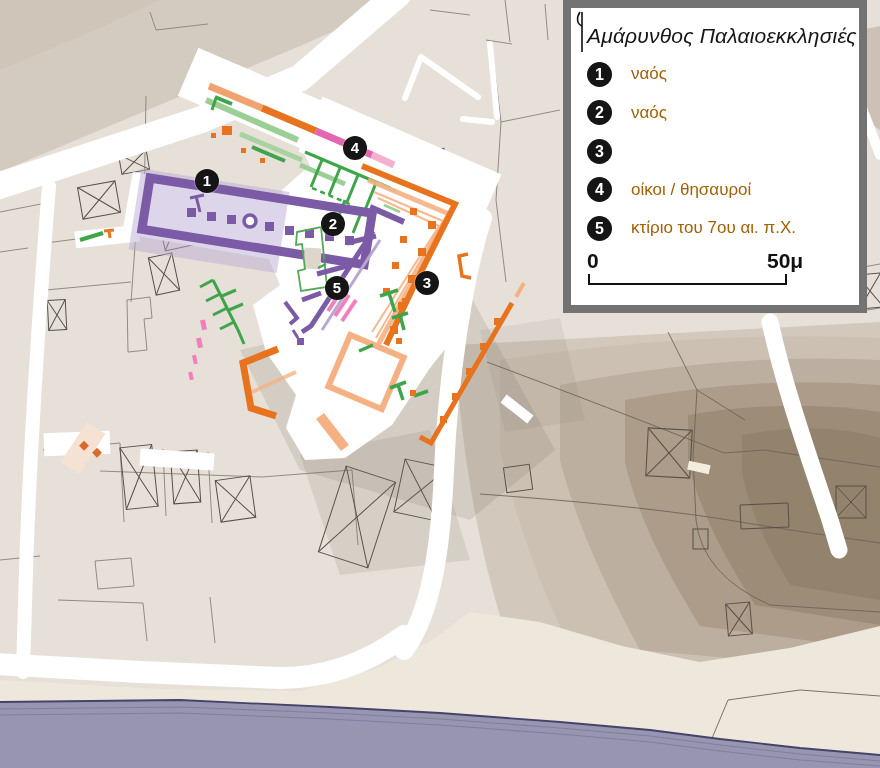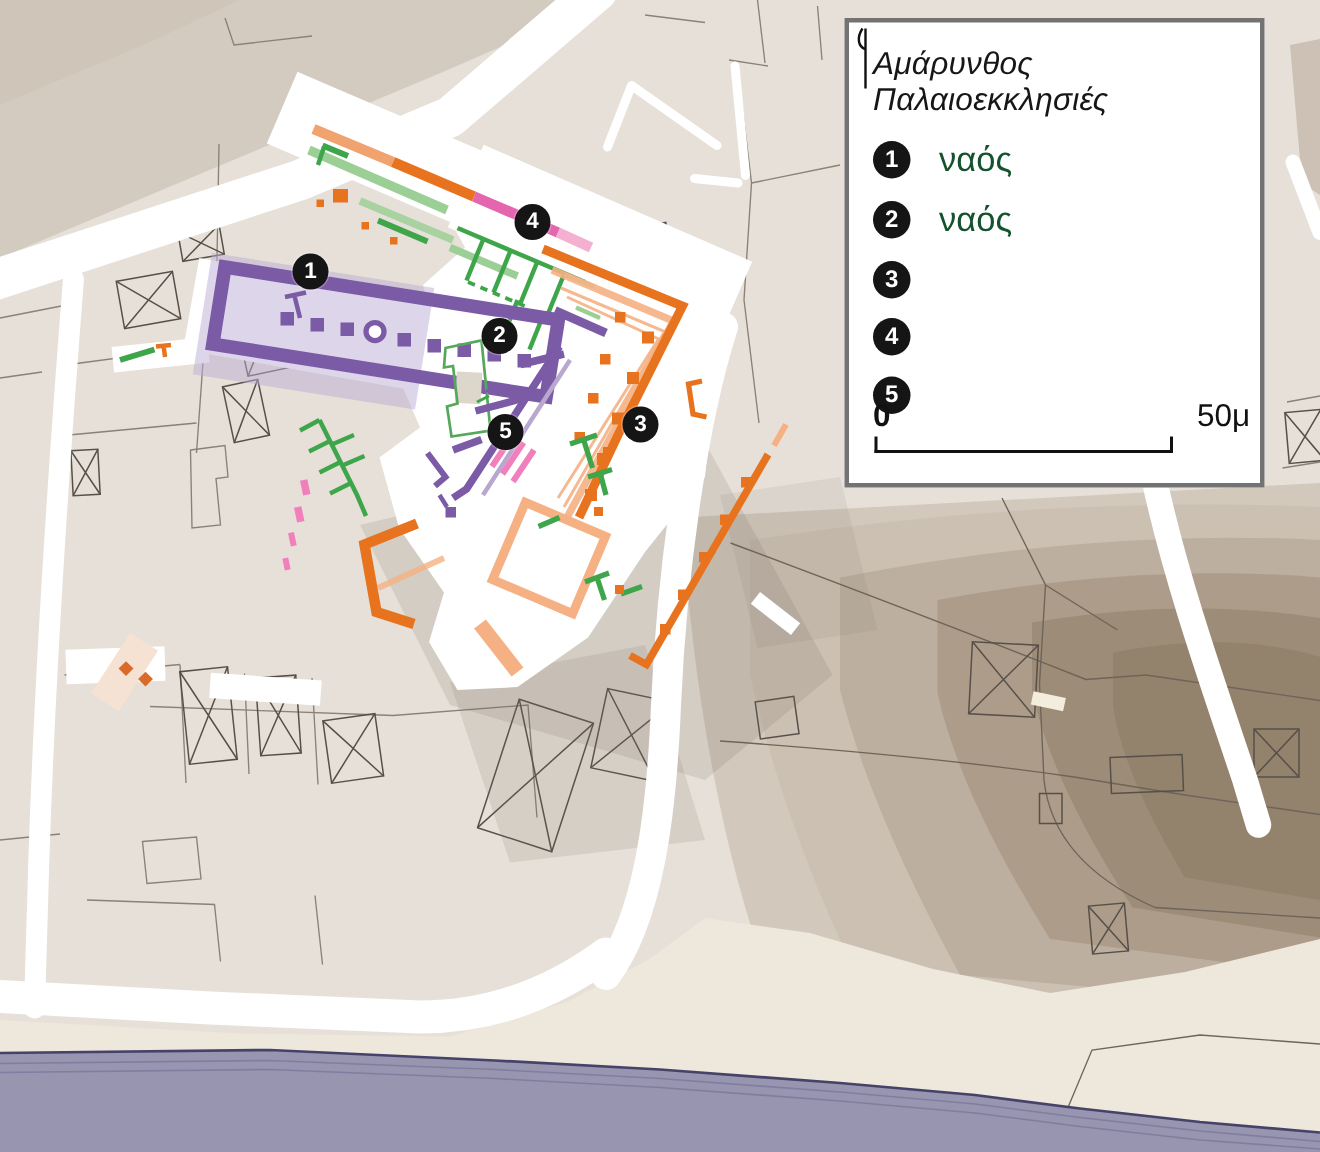--- a/index.html
+++ b/index.html
@@ -4,30 +4,30 @@
 <style>
   html,body{margin:0;padding:0;background:#fff;}
   #stage{position:relative;width:880px;height:768px;overflow:hidden;
          font-family:"Liberation Sans","DejaVu Sans",sans-serif;background:#E6E0D8;}
   #stage svg{display:block;position:absolute;left:0;top:0;}
   
   .map-badge{position:absolute;width:24px;height:24px;border-radius:50%;
              background:#151515;color:#fff;font-weight:bold;font-size:15px;
              line-height:24px;text-align:center;box-shadow:0 0 0 1px rgba(255,255,255,.25);}
   
-  .legend{position:absolute;left:563px;top:12px;width:280px;height:313px;
-          background:#fff;border:3px solid #737373;box-sizing:border-box;}
+  .legend{position:absolute;left:563px;top:0;width:304px;height:313px;
+          background:#fff;border:8px solid #737373;box-sizing:border-box;}
   .legend-title{font-style:italic;font-size:21px;color:#161616;margin:16px 0 6px 16px;letter-spacing:.2px;}
   .legend-item{display:flex;align-items:center;margin:13.5px 0 0 16px;}
   .legend-badge{flex:0 0 25px;width:25px;height:25px;border-radius:50%;background:#151515;
                 color:#fff;font-weight:bold;font-size:16px;line-height:25px;text-align:center;}
-  .legend-label{font-size:23px;color:#14532d;margin-left:19px;white-space:nowrap;}
+  .legend-label{font-size:17px;color:#a16207;margin-left:19px;white-space:nowrap;}
   .scale-row{position:absolute;left:14px;bottom:14px;width:268px;height:42px;}
   .scale-zero{position:absolute;left:2px;top:0;font-weight:bold;font-size:21px;color:#111;}
-  .scale-end{position:absolute;left:182px;top:0;font-weight:normal;font-size:21px;color:#111;margin-left:36px;}
+  .scale-end{position:absolute;left:182px;top:0;font-weight:bold;font-size:21px;color:#111;}
   .scale-bracket{position:absolute;left:3px;top:25px;width:195px;height:9px;
                  border-left:2px solid #111;border-right:2px solid #111;border-bottom:2px solid #111;}
   .north{position:absolute;right:22px;bottom:18px;}
 </style>
 </head>
 <body>
 
 <div id="stage">
 
 <svg width="880" height="768" viewBox="0 0 880 768">
@@ -384,23 +384,25 @@
   </div>
   <div class="legend-item">
     <span class="legend-badge">2</span>
     <span class="legend-label">ναός</span>
   </div>
   <div class="legend-item">
     <span class="legend-badge">3</span>
   </div>
   <div class="legend-item">
     <span class="legend-badge">4</span>
+    <span class="legend-label">οίκοι / θησαυροί</span>
   </div>
   <div class="legend-item">
     <span class="legend-badge">5</span>
+    <span class="legend-label">κτίριο του 7ου αι. π.Χ.</span>
   </div>
 
   <div class="scale-row">
     <span class="scale-zero">0</span>
     <span class="scale-end">50μ</span>
     <div class="scale-bracket"></div>
   </div>
 
   <svg class="north" width="22" height="46" viewBox="0 0 22 46">
     <path d="M11 44 L11 4 M11 18 C6 16 5 10 9 4" fill="none" stroke="#111" stroke-width="1.6"></path>

